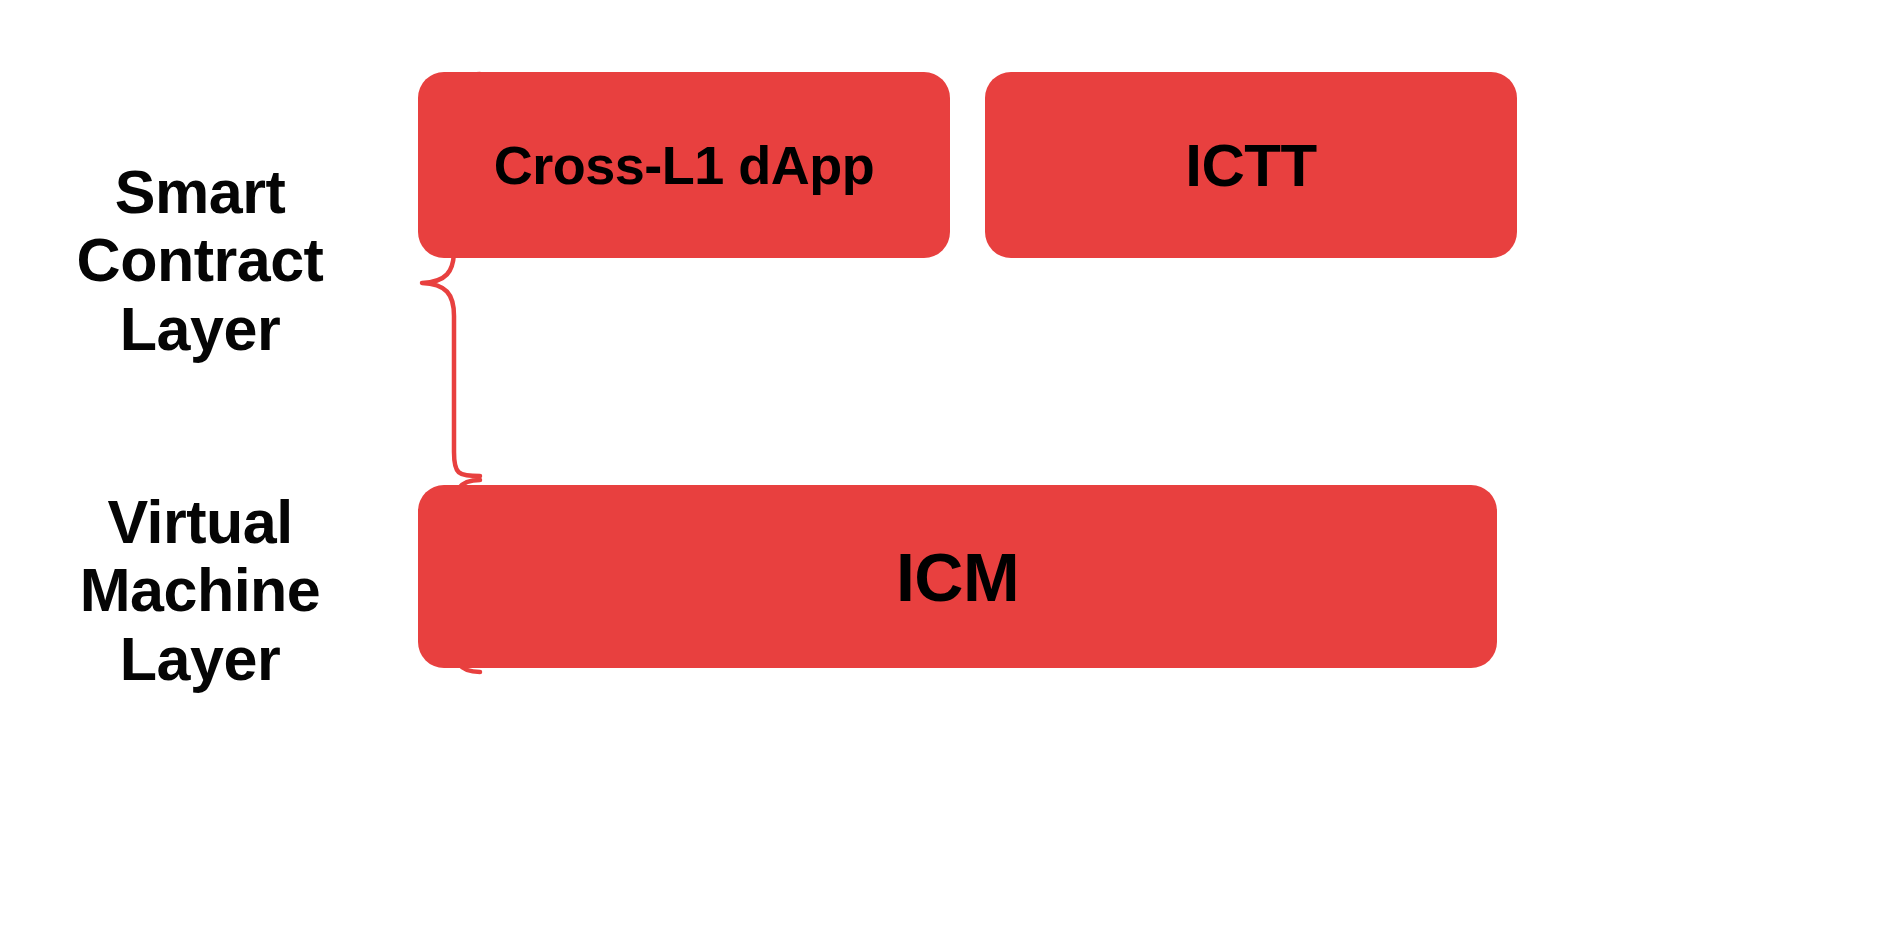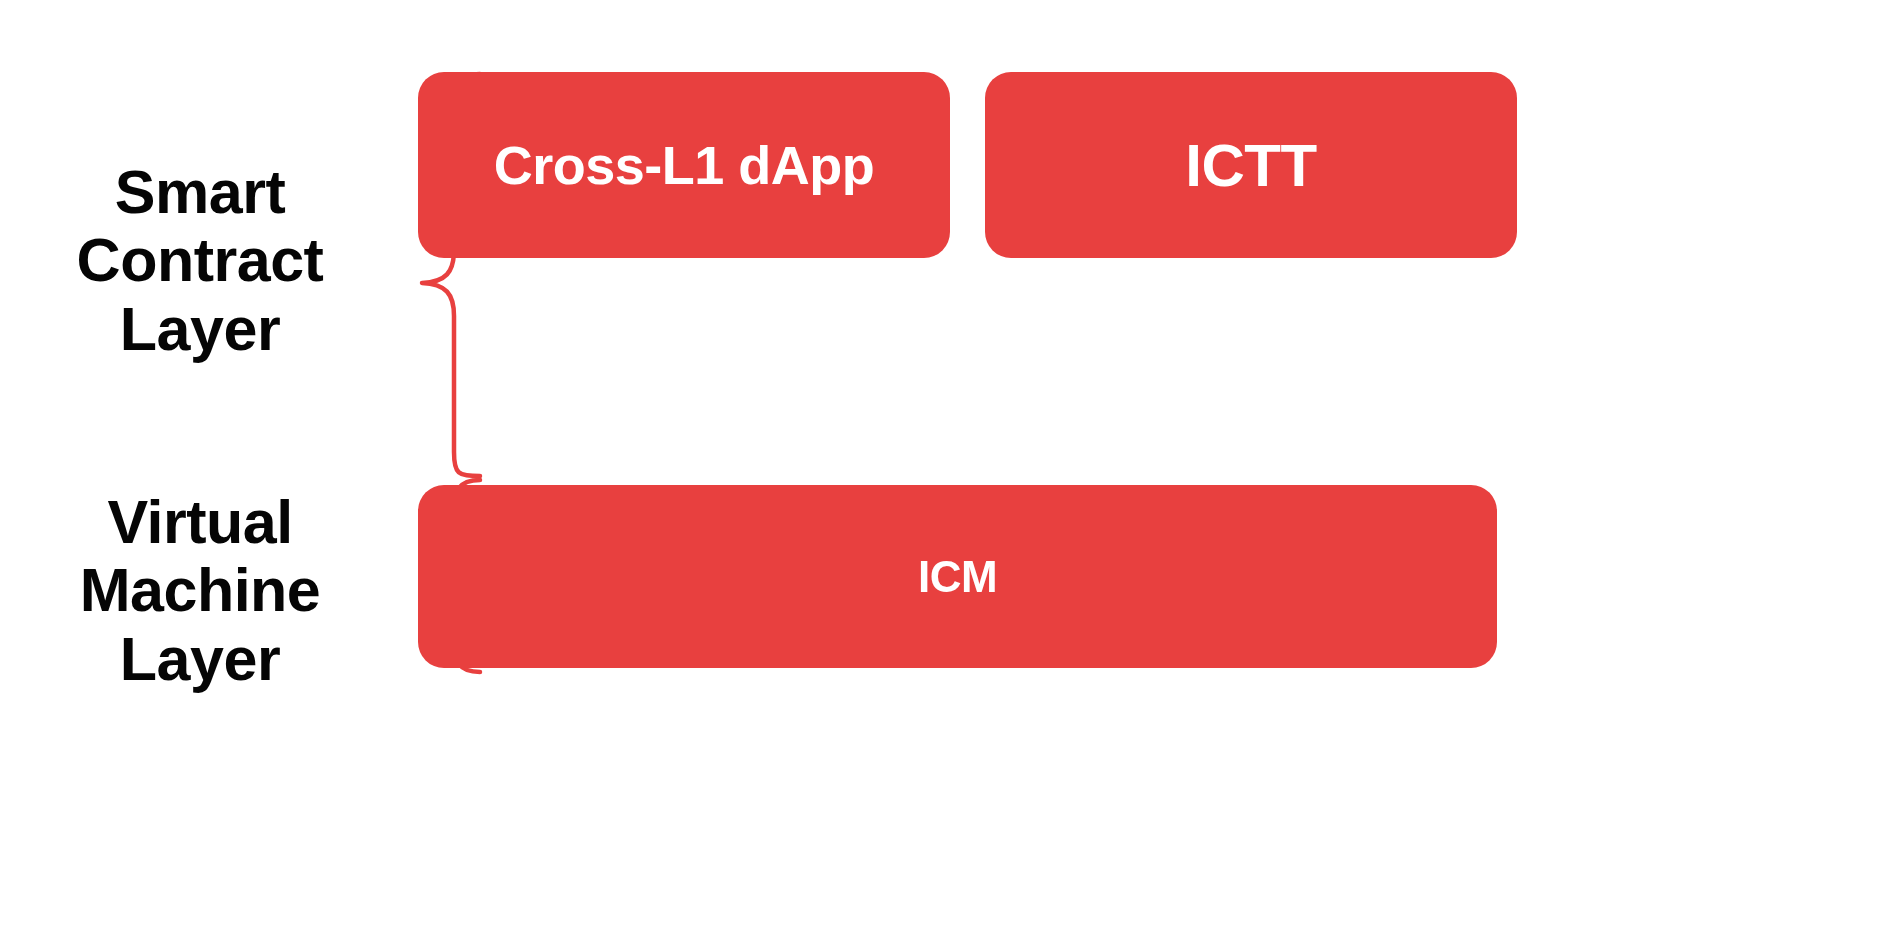--- a/index.html
+++ b/index.html
@@ -65,21 +65,21 @@
   }
 
   
   .box {
     position: absolute;
     background: #e8403f;
     border-radius: 26px;
     display: flex;
     align-items: center;
     justify-content: center;
-    color: #ffffff;
+    color: #000000;
     font-weight: 700;
     font-family: "Liberation Sans", sans-serif;
     letter-spacing: -0.5px;
     box-sizing: border-box;
   }
 
   #box-cross-l1-dapp {
     left: 418px;
     top: 72px;
     width: 532px;
@@ -99,21 +99,21 @@
     top: 280px;
     width: 1079px;
     height: 182px;
     font-size: 60px;
   }
   #box-icm {
     left: 418px;
     top: 485px;
     width: 1079px;
     height: 183px;
-    font-size: 44px;
+    font-size: 68px;
   }
 </style>
 </head>
 <body>
 
 <div class="canvas">
 
   <div class="layer-label" id="label-smart-contract">Smart
 Contract
 Layer</div>

